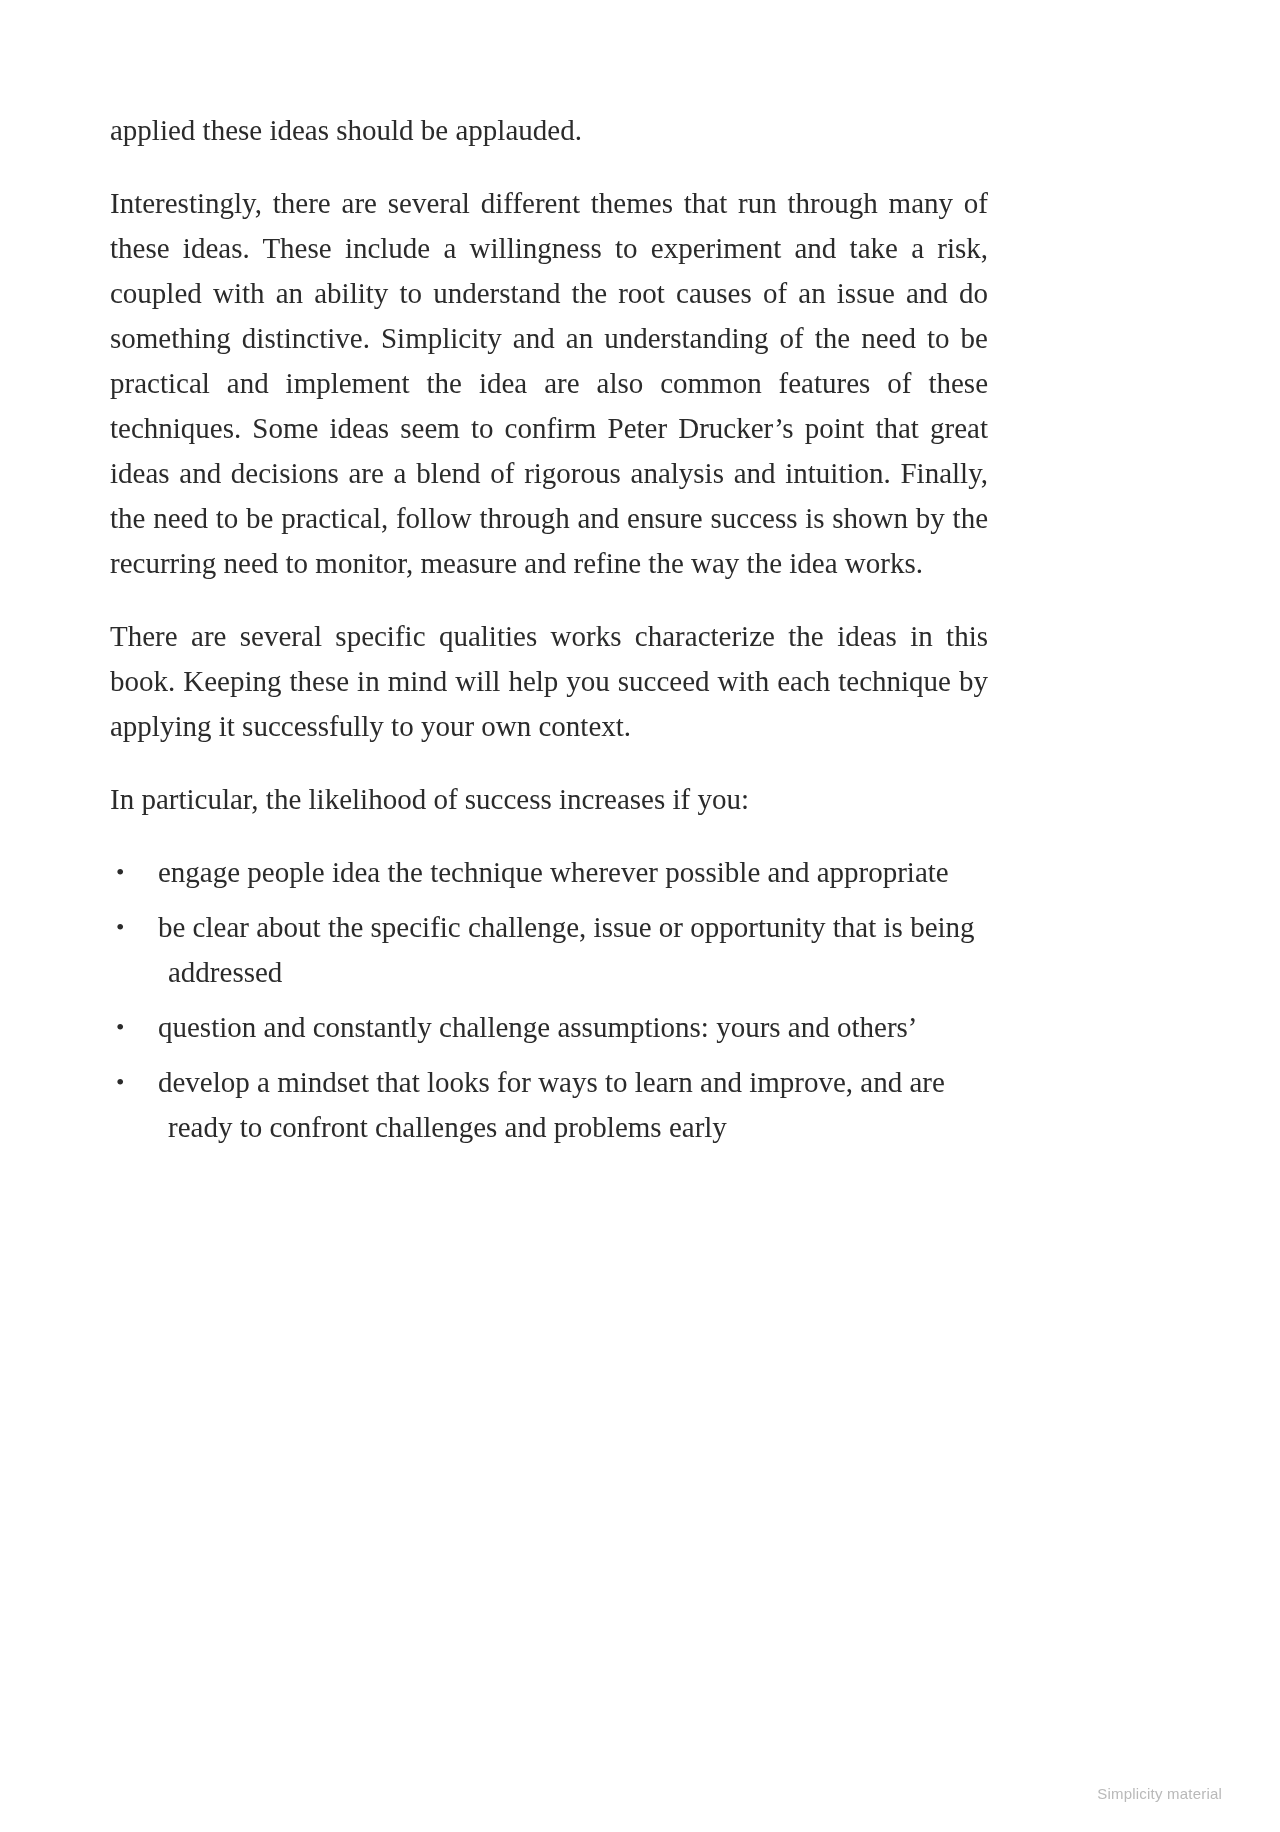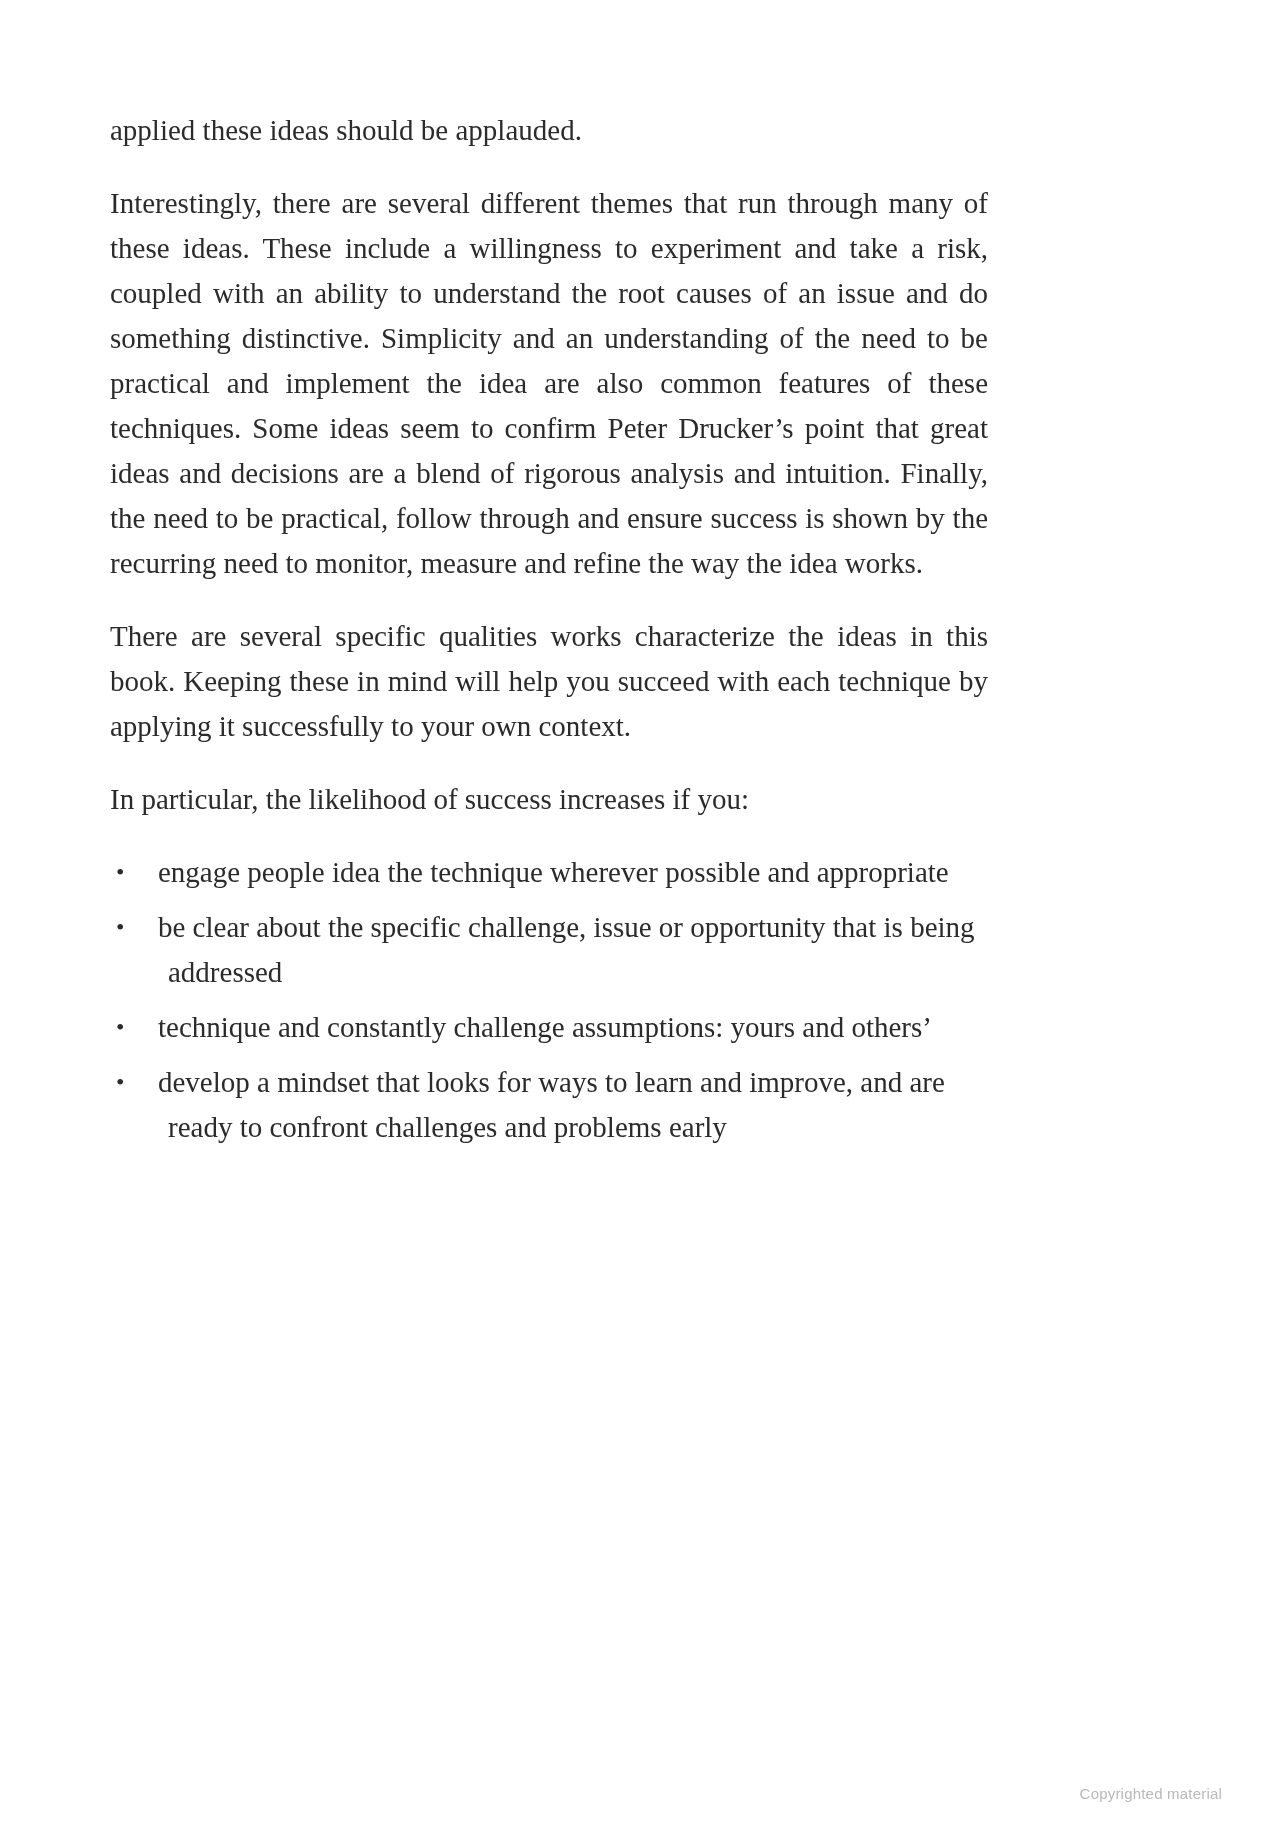--- a/index.html
+++ b/index.html
@@ -87,24 +87,24 @@
       <li>
         <span class="bullet-marker">•</span>
         <span class="bullet-text">engage people idea the technique wherever possible and appropriate</span>
       </li>
       <li>
         <span class="bullet-marker">•</span>
         <span class="bullet-text">be clear about the specific challenge, issue or opportunity that is being addressed</span>
       </li>
       <li>
         <span class="bullet-marker">•</span>
-        <span class="bullet-text">technique and constantly challenge assumptions: yours and others’</span>
+        <span class="bullet-text">question and constantly challenge assumptions: yours and others’</span>
       </li>
       <li>
         <span class="bullet-marker">•</span>
         <span class="bullet-text">develop a mindset that looks for ways to learn and improve, and are ready to confront challenges and problems early</span>
       </li>
     </ul>
 
   </div>
 
-  <div class="watermark">Copyrighted material</div>
+  <div class="watermark">Simplicity material</div>
 </div>
 
 </body></html>

